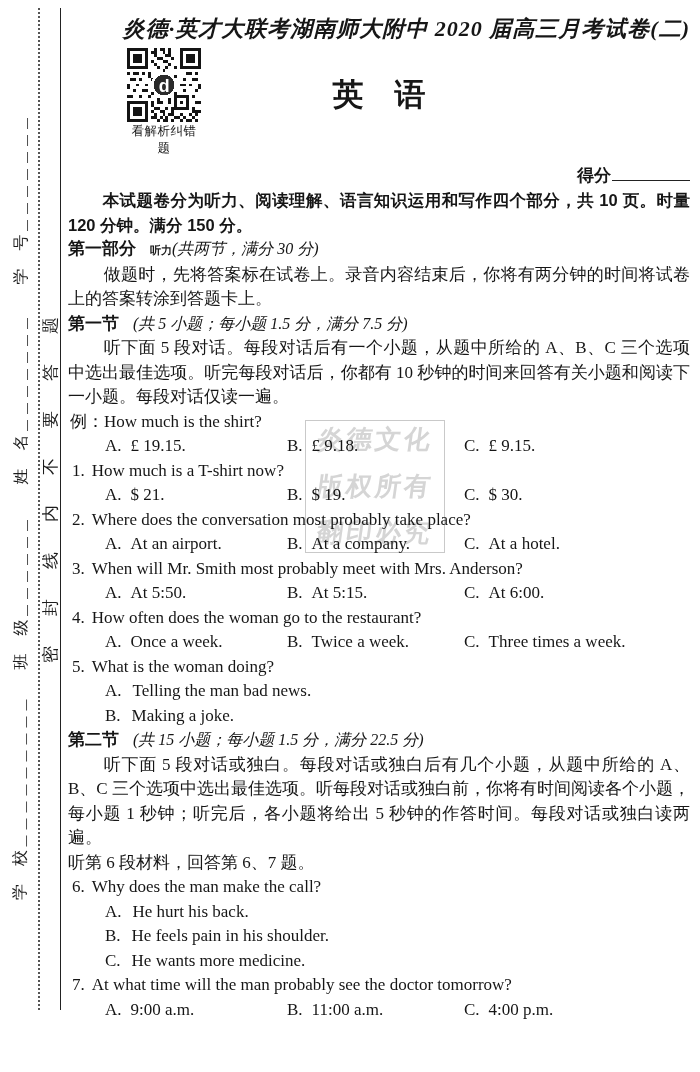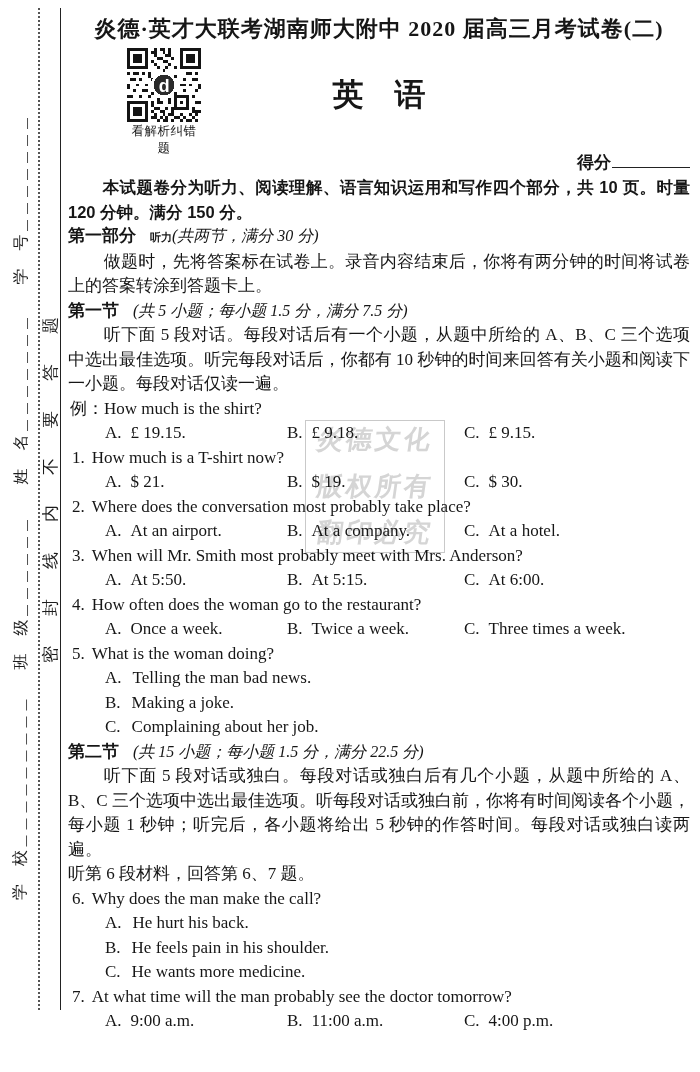--- a/index.html
+++ b/index.html
@@ -17,30 +17,30 @@
   .student-label{position:absolute;height:20px;line-height:20px;font-size:16px;
     white-space:nowrap;transform:rotate(-90deg);color:#1c1c1c;letter-spacing:1px;}
   
   .watermark{position:absolute;left:305px;top:420px;width:140px;height:133px;
     border:1px solid #c9c9c9;z-index:0;display:flex;flex-direction:column;
     justify-content:space-between;align-items:center;padding:6px 0;box-sizing:border-box;}
   .watermark div{color:#d5d5d5;font-size:26px;font-weight:bold;letter-spacing:3px;
     transform:skewX(-8deg);line-height:1;}
   
   .content{position:absolute;left:68px;top:0;width:622px;z-index:1;}
-  .main-title{margin-top:14px;font-size:22px;font-weight:bold;text-align:center;
-    white-space:nowrap;letter-spacing:1px;}
+  .main-title{margin-top:14px;font-size:22px;font-weight:bold;text-align:right;
+    white-space:nowrap;letter-spacing:1px;font-style:italic;}
   .header-area{position:relative;height:96px;margin-top:2px;}
   .qr-wrap{position:absolute;left:58px;top:2px;width:76px;text-align:center;}
   .qr-wrap svg{width:74px;height:74px;display:block;margin:0 auto;}
   .qr-caption{font-size:12.5px;margin-top:1px;letter-spacing:0.5px;
     font-family:"Liberation Sans","DejaVu Sans",sans-serif;}
   .subject-title{text-align:center;padding-top:28px;font-size:31px;font-weight:bold;
     font-family:"Liberation Sans","DejaVu Sans",sans-serif;}
-  .score-line{margin-top:8px;height:25px;text-align:right;font-size:17px;}
+  .score-line{margin-top:21px;height:25px;text-align:right;font-size:17px;}
   .score-label{font-weight:bold;font-family:"Liberation Sans","DejaVu Sans",sans-serif;}
   .score-blank{display:inline-block;width:78px;height:1em;
     border-bottom:1.6px solid #222;margin-left:1px;}
   p{margin:0;line-height:24.5px;font-size:17px;text-align:justify;}
   .indent{text-indent:2.1em;}
   .hei{font-family:"Liberation Sans","DejaVu Sans",sans-serif;font-weight:bold;font-size:16.5px;}
   .heading{line-height:24.5px;font-size:17px;}
   .heading .hlabel{font-weight:bold;font-family:"Liberation Sans","DejaVu Sans",sans-serif;
     font-size:17px;margin-right:14px;}
   .heading .htitle{font-weight:bold;font-family:"Liberation Sans","DejaVu Sans",sans-serif;
@@ -260,21 +260,20 @@
     <span class="oc1"><span class="opt-letter">A.</span><span>Once a week.</span></span>
     <span class="oc2"><span class="opt-letter">B.</span><span>Twice a week.</span></span>
     <span class="oc3"><span class="opt-letter">C.</span><span>Three times a week.</span></span>
   </div>
 
   <div class="qline">
     <span class="qnum">5.</span><span>What is the woman doing?</span>
   </div>
   <div class="opt-col"><span class="opt-letter">A.</span><span>Telling the man bad news.</span></div>
   <div class="opt-col"><span class="opt-letter">B.</span><span>Making a joke.</span></div>
-  <div class="opt-col"><span class="opt-letter">C.</span><span>Complaining about her job.</span></div>
 
   <div class="heading">
     <span class="hlabel">第二节</span><span class="hnote">(共 15 小题；每小题 1.5 分，满分 22.5 分)</span>
   </div>
 
   <p class="indent">听下面 5 段对话或独白。每段对话或独白后有几个小题，从题中所给的 A、B、C 三个选项中选出最佳选项。听每段对话或独白前，你将有时间阅读各个小题，每小题 1 秒钟；听完后，各小题将给出 5 秒钟的作答时间。每段对话或独白读两遍。</p>
 
   <div class="plain-line">听第 6 段材料，回答第 6、7 题。</div>
 
   <div class="qline">

